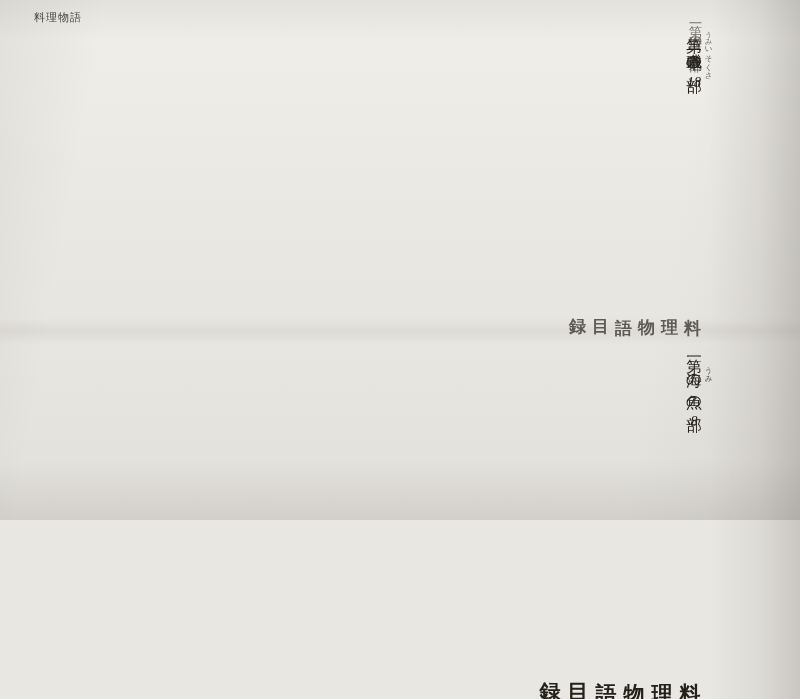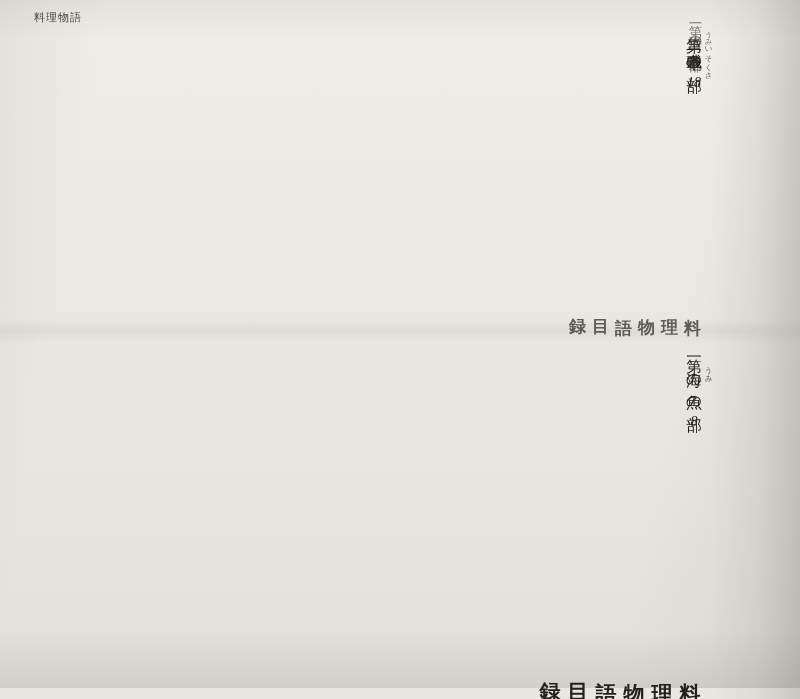--- a/index.html
+++ b/index.html
@@ -11,21 +11,21 @@
     height: 699px;
     overflow: hidden;
     background: #e9e7e2;
     font-family: "Liberation Serif", serif;
   }
 
   
   #page {
     position: relative;
     width: 800px;
-    height: 688px;
+    height: 520px;
     background:
       linear-gradient(100deg, rgba(0,0,0,0.05) 0%, rgba(0,0,0,0.00) 12%, rgba(0,0,0,0.00) 80%, rgba(0,0,0,0.05) 100%),
       linear-gradient(180deg, #efeee9 0%, #ebe9e4 35%, #e7e5e0 70%, #e2e0da 100%);
   }
 
   
   #spine-shadow {
     position: absolute;
     top: 0;
     right: 0;

